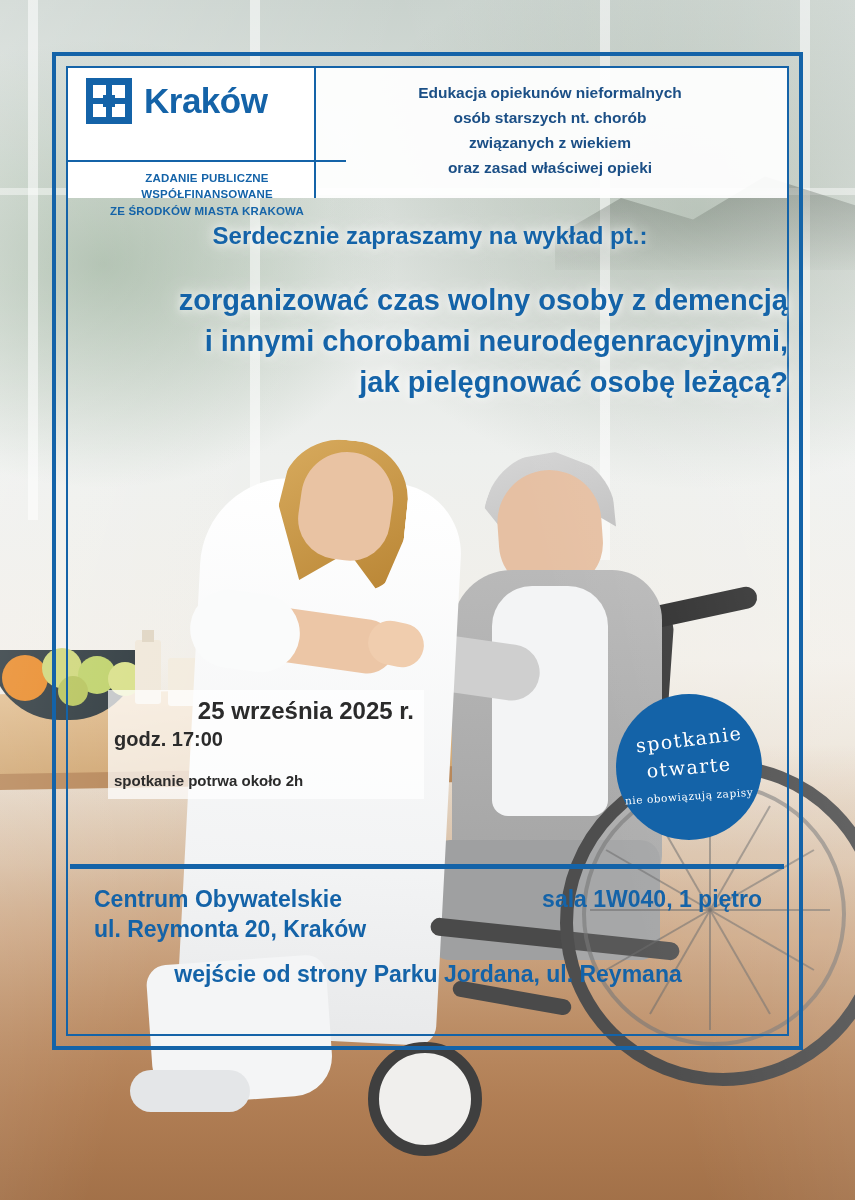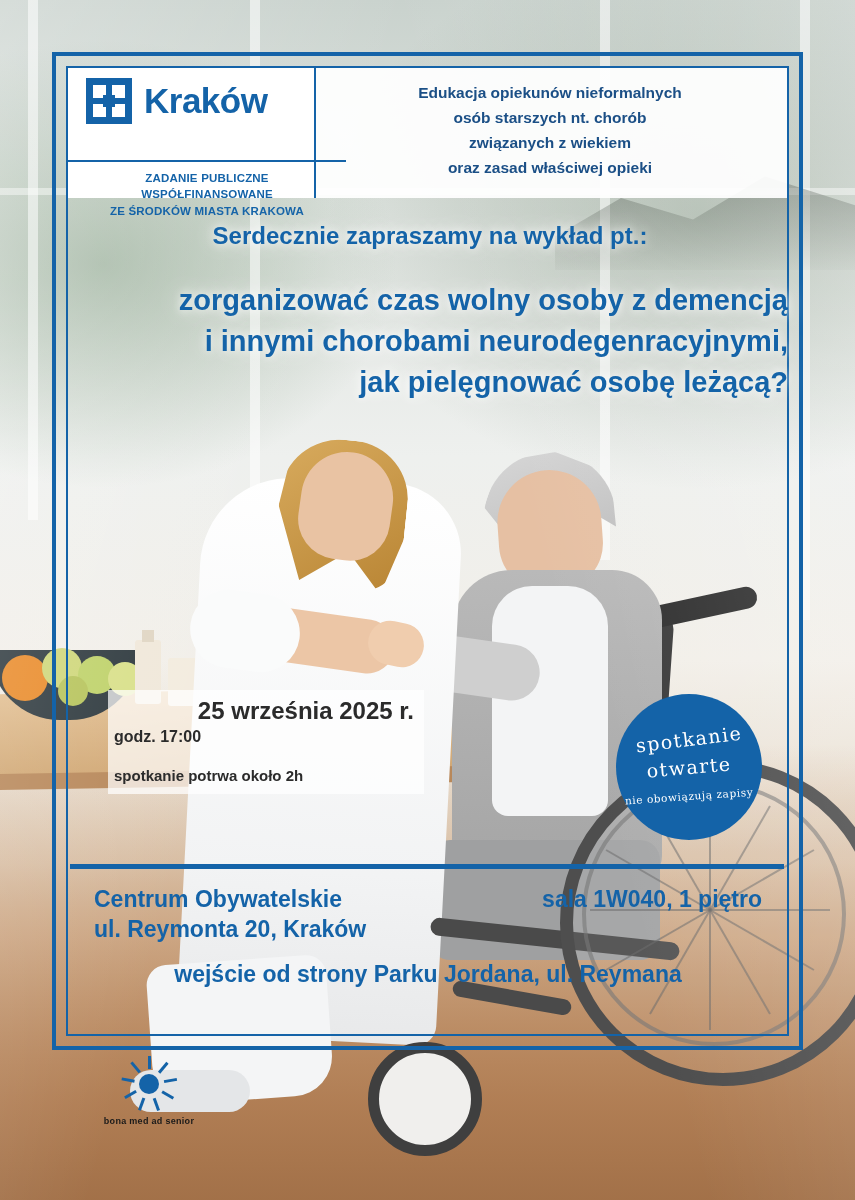--- a/index.html
+++ b/index.html
@@ -489,21 +489,21 @@
     padding: 6px 10px 10px 6px;
   }
   .date-line1 {
     font-size: 24px;
     font-weight: bold;
     color: #2b2b2b;
     line-height: 1.28;
     text-align: right;
   }
   .date-line2 {
-    font-size: 16px;
+    font-size: 20px;
     font-weight: bold;
     color: #2b2b2b;
     line-height: 1.28;
   }
   .date-note {
     font-size: 15px;
     font-weight: bold;
     color: #2b2b2b;
     margin-top: 20px;
   }
@@ -718,29 +718,14 @@
         <div>Centrum Obywatelskie</div>
         <div>ul. Reymonta 20, Kraków</div>
       </div>
       <div class="venue-right">
         <div>sala 1W040, 1 piętro</div>
       </div>
     </div>
     <div class="venue-note">wejście od strony Parku Jordana, ul. Reymana</div>
   </div>
 
-  <div class="bona">
-    <div class="sun">
-      <span class="core"></span>
-      <span class="ray" style="transform:rotate(0deg)"></span>
-      <span class="ray" style="transform:rotate(40deg)"></span>
-      <span class="ray" style="transform:rotate(80deg)"></span>
-      <span class="ray" style="transform:rotate(120deg)"></span>
-      <span class="ray" style="transform:rotate(160deg)"></span>
-      <span class="ray" style="transform:rotate(200deg)"></span>
-      <span class="ray" style="transform:rotate(240deg)"></span>
-      <span class="ray" style="transform:rotate(280deg)"></span>
-      <span class="ray" style="transform:rotate(320deg)"></span>
-    </div>
-    <div class="bona-label">bona med ad senior</div>
-  </div>
 
 </div>
 
 </body></html>

